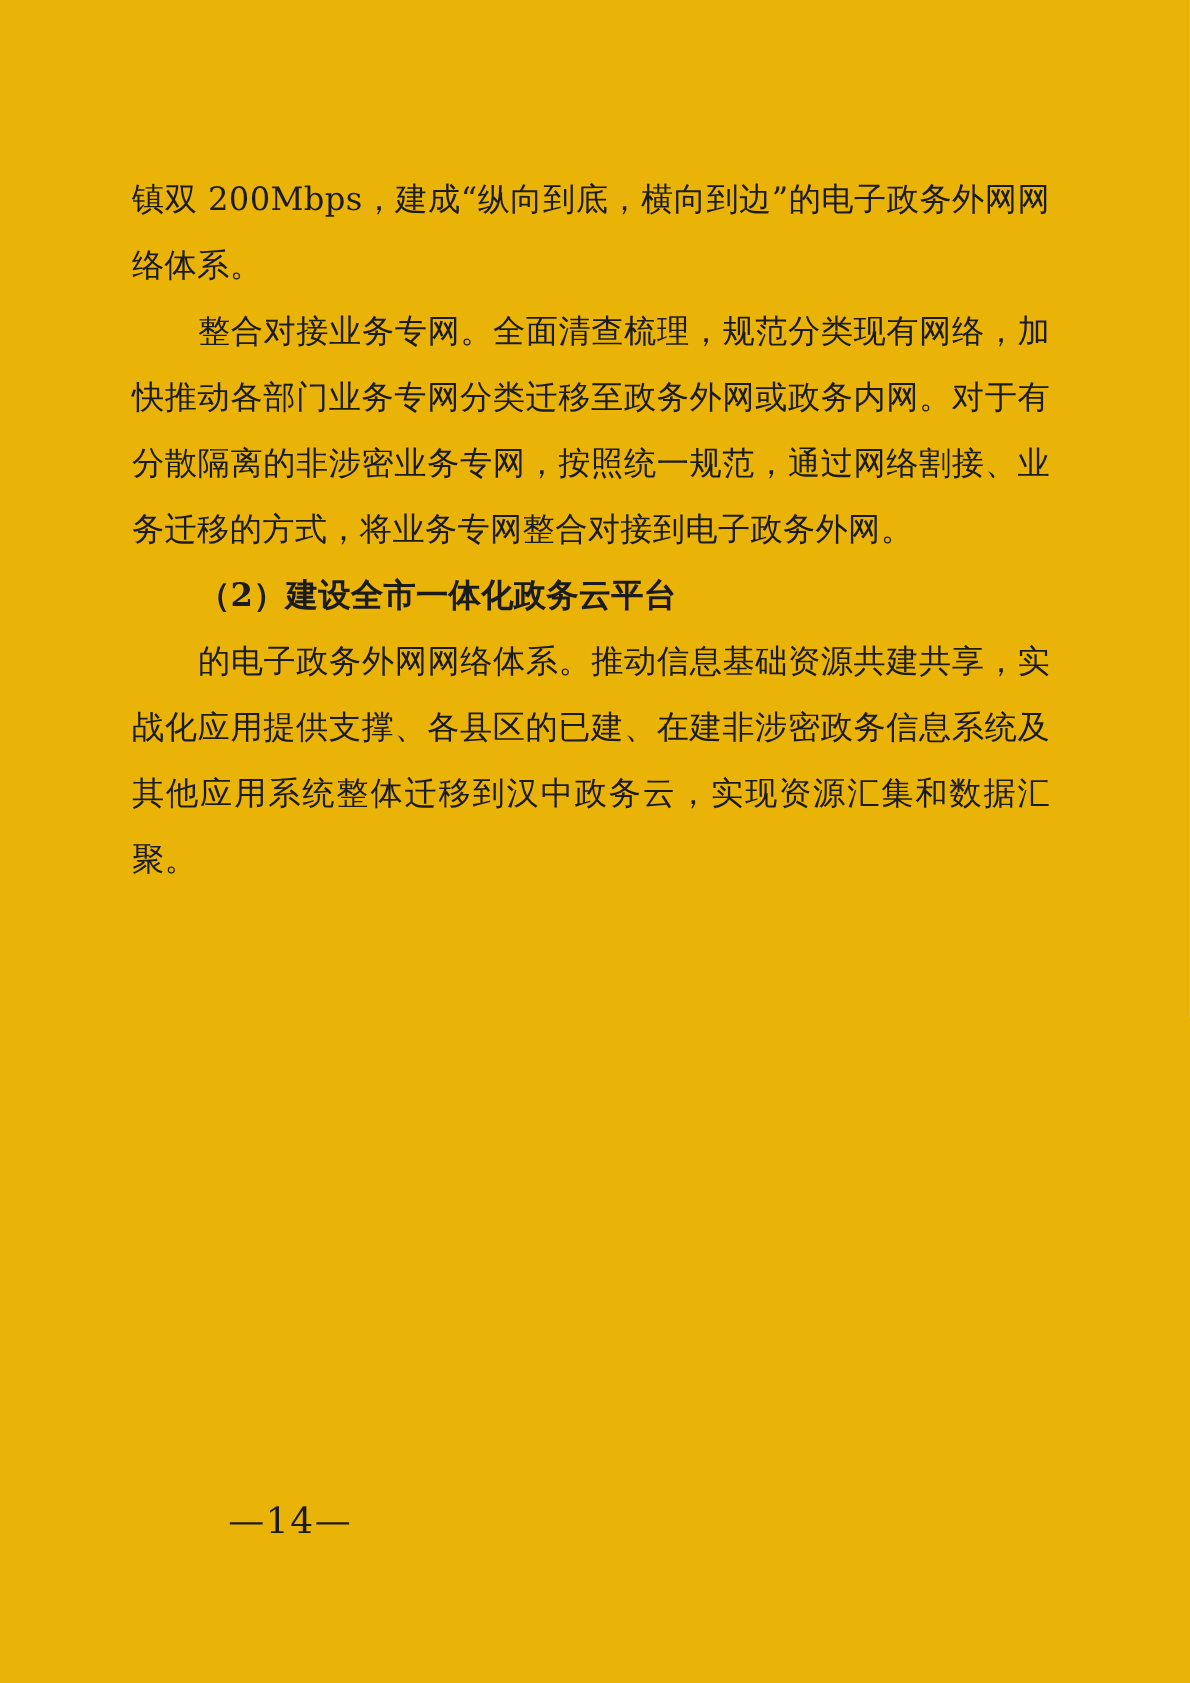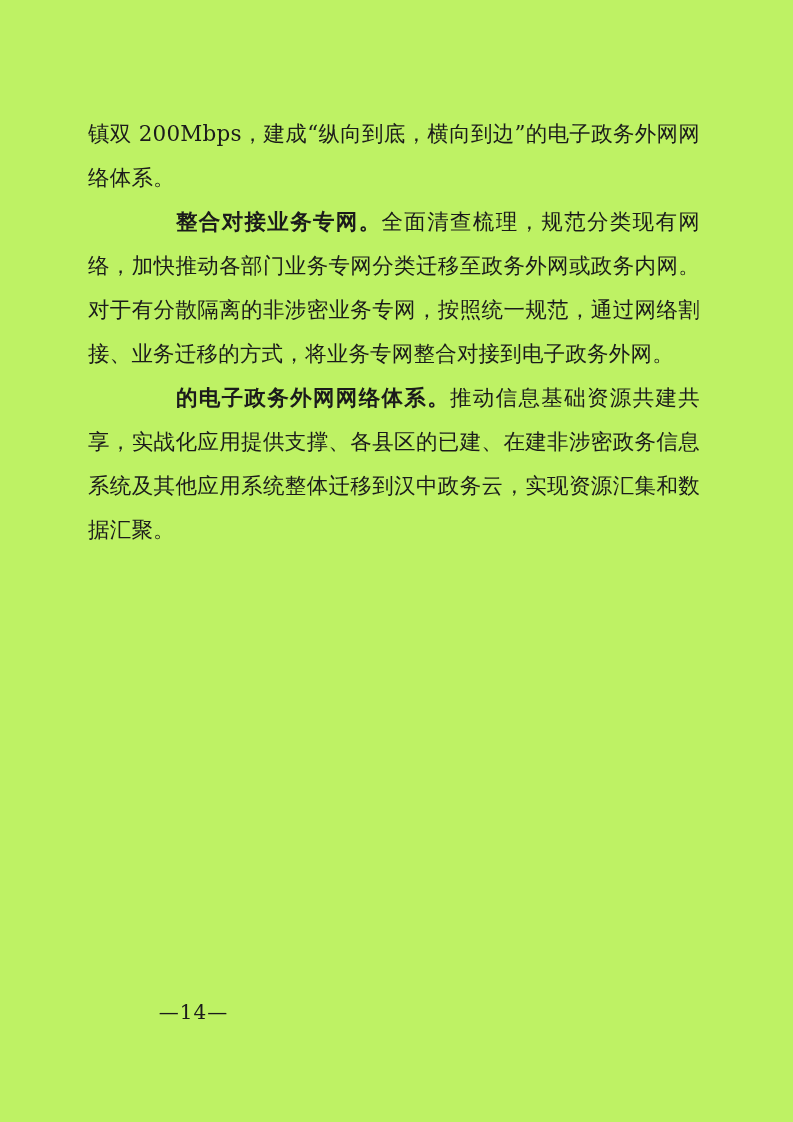--- a/index.html
+++ b/index.html
@@ -5,21 +5,21 @@
   html, body {
     margin: 0;
     padding: 0;
     background: #b9b9b9;
   }
   .page {
     position: relative;
     width: 793px;
     height: 1122px;
     margin: 0 auto;
-    background: #bef264;
+    background: #eab308;
     box-sizing: border-box;
     overflow: hidden;
   }
   .doc-body {
     position: absolute;
     left: 88px;
     top: 112px;
     width: 612px;
   }
   p {
@@ -29,34 +29,33 @@
     line-height: 44px;
     color: #1b1b1b;
     text-align: justify;
     text-justify: inter-character;
     letter-spacing: 0.2px;
   }
   p.indent {
     text-indent: 44px;
   }
   .bold {
-    font-weight: bold;
-    margin-left: 44px;
+    font-weight: normal;
   }
   .heading {
     font-weight: bold;
   }
   .page-number {
     position: absolute;
     left: 0;
     right: 0;
     top: 1000px;
     text-align: center;
     font-family: "DejaVu Serif", "Liberation Serif", serif;
-    font-size: 20px;
+    font-size: 24px;
     color: #1b1b1b;
     letter-spacing: 1px;
   }
   .pnum-inner {
     display: inline-block;
     transform: translateX(-203px);
   }
 </style>
 </head>
 <body>
@@ -66,20 +65,23 @@
 
     <p>
       <span>镇双 200Mbps，建成“纵向到底，横向到边”的电子政务外网网络体系。</span>
     </p>
 
     <p class="indent">
       <span class="bold">整合对接业务专网。</span><span>全面清查梳理，规范分类现有网络，加快推动各部门业务专网分类迁移至政务外网或政务内网。对于有分散隔离的非涉密业务专网，按照统一规范，通过网络割接、业务迁移的方式，将业务专网整合对接到电子政务外网。</span>
     </p>
 
 
+    <p class="indent heading">
+      <span>（2）建设全市一体化政务云平台</span>
+    </p>
 
 
     <p class="indent">
       <span class="bold">的电子政务外网网络体系。</span><span>推动信息基础资源共建共享，实战化应用提供支撑、各县区的已建、在建非涉密政务信息系统及其他应用系统整体迁移到汉中政务云，实现资源汇集和数据汇聚。</span>
     </p>
 
   </div>
 
   <div class="page-number">
     <span class="pnum-inner">—14—</span>

